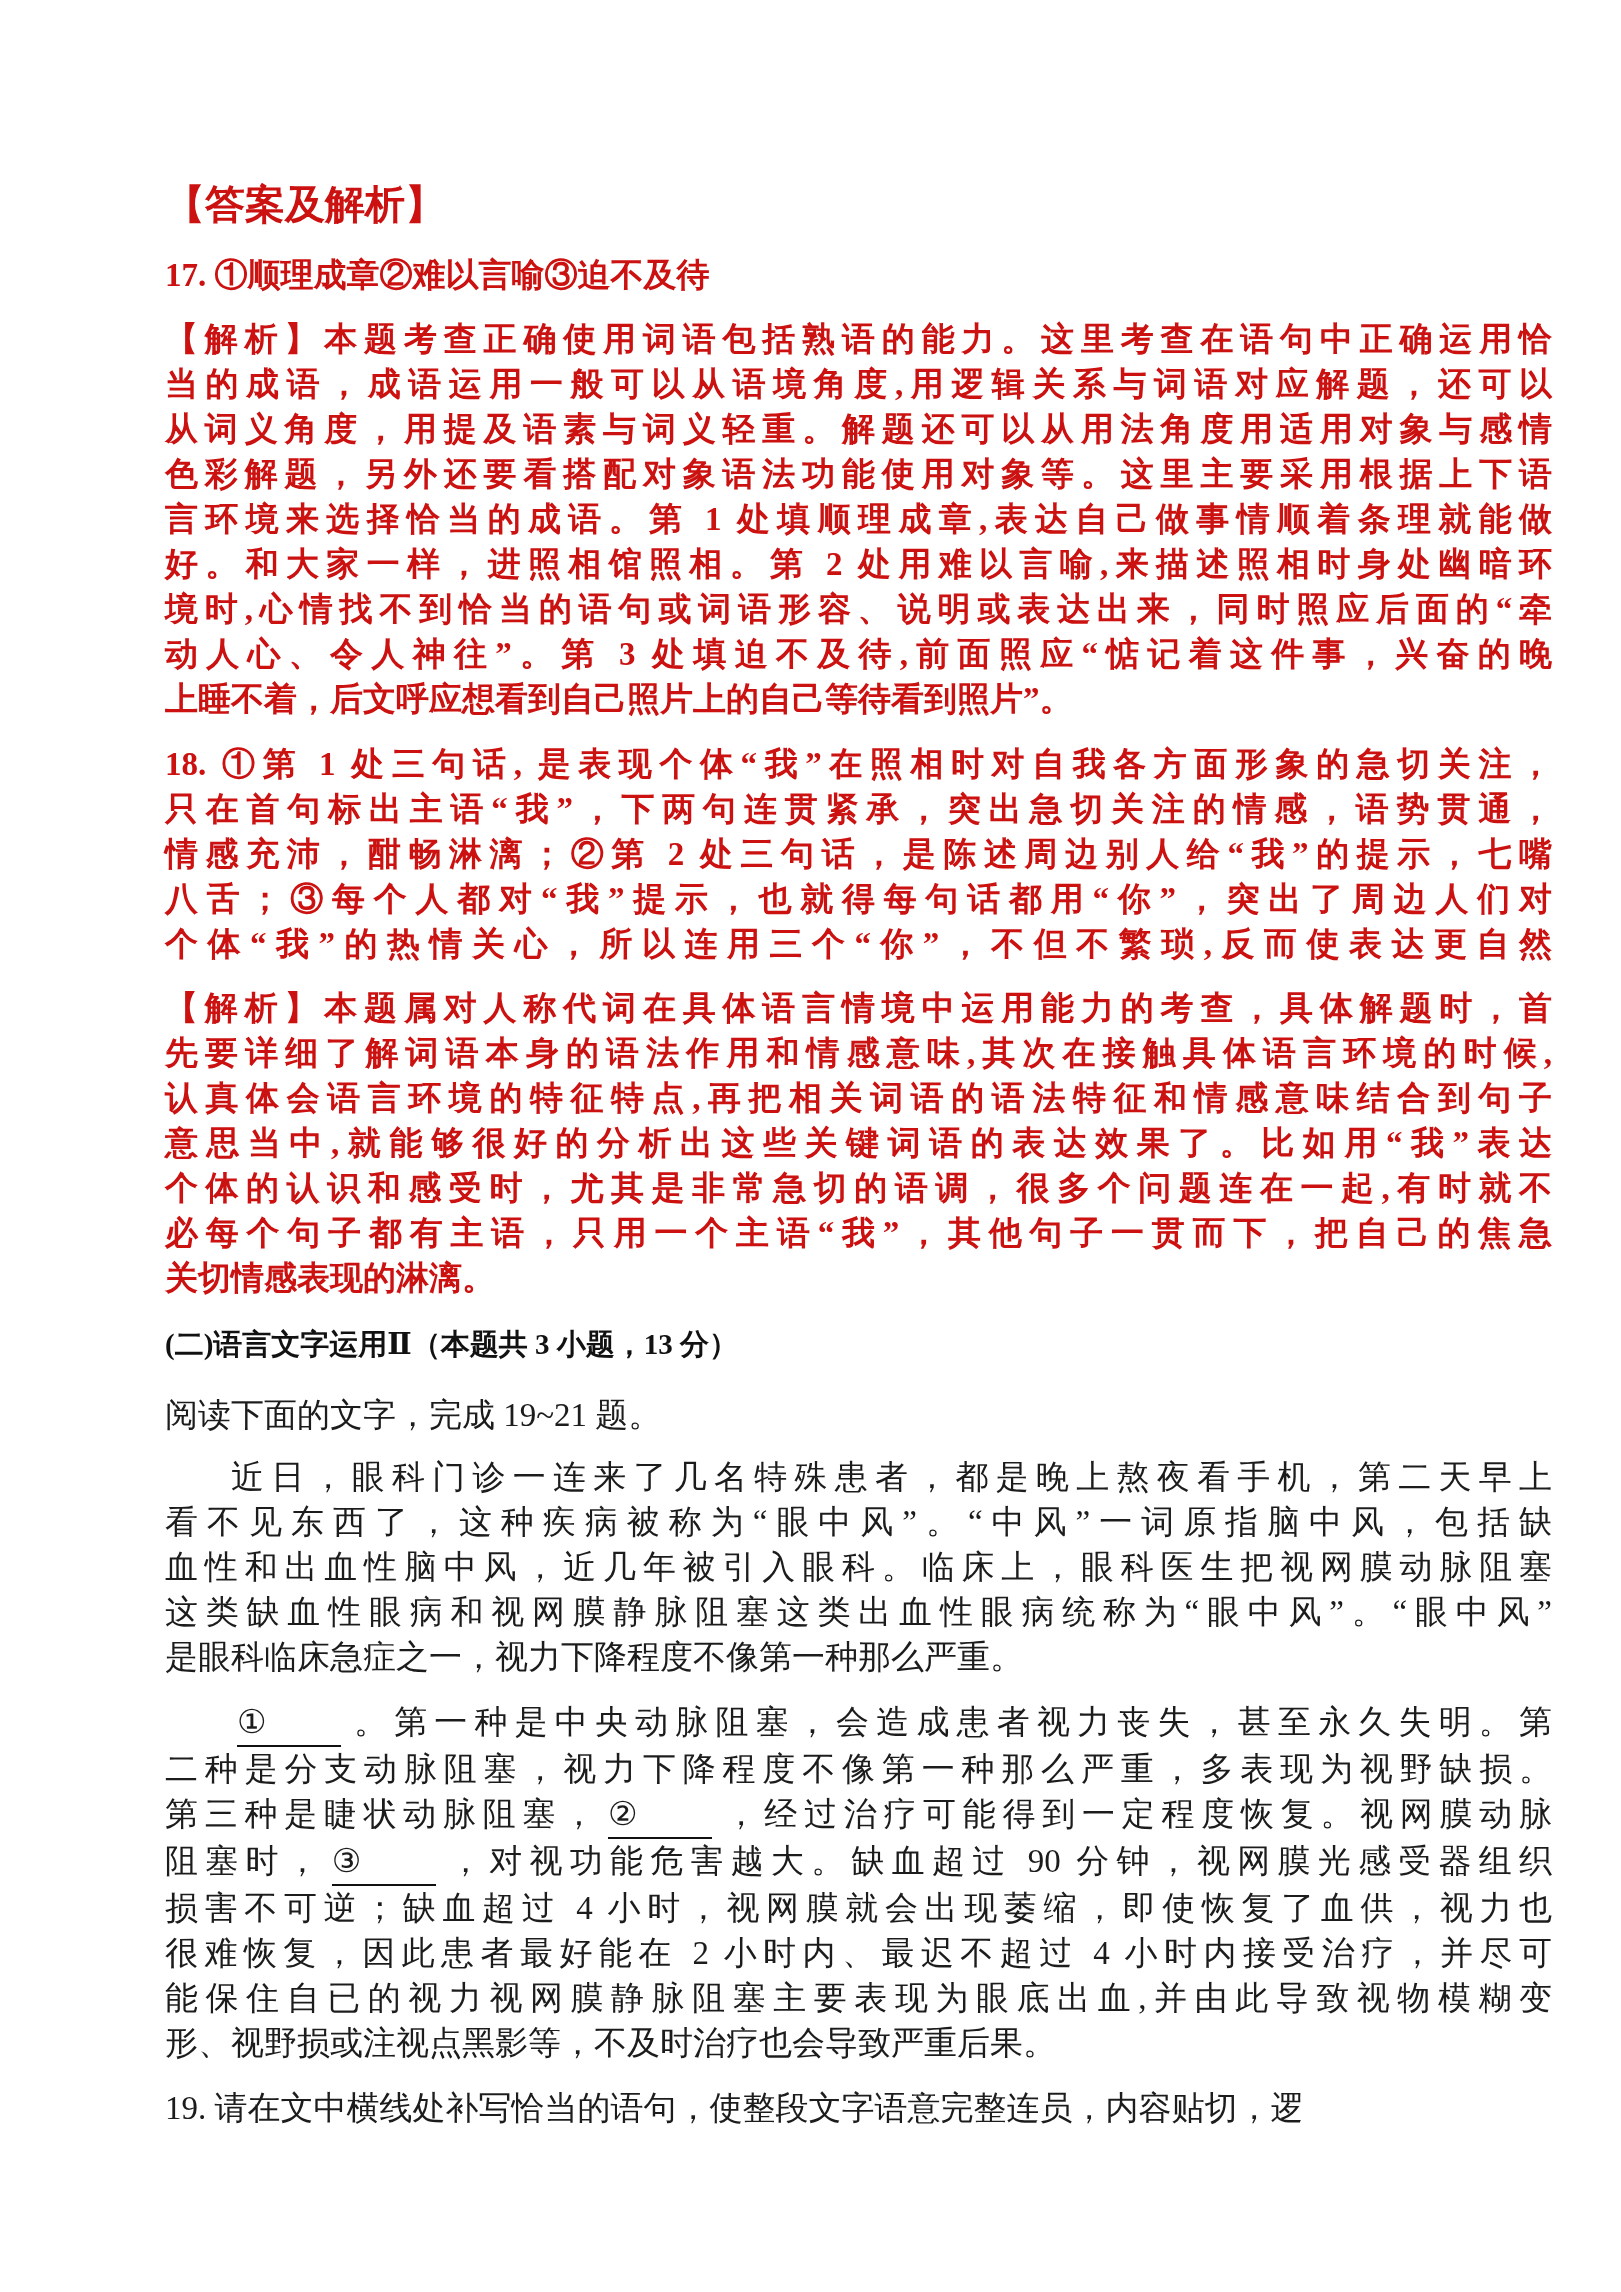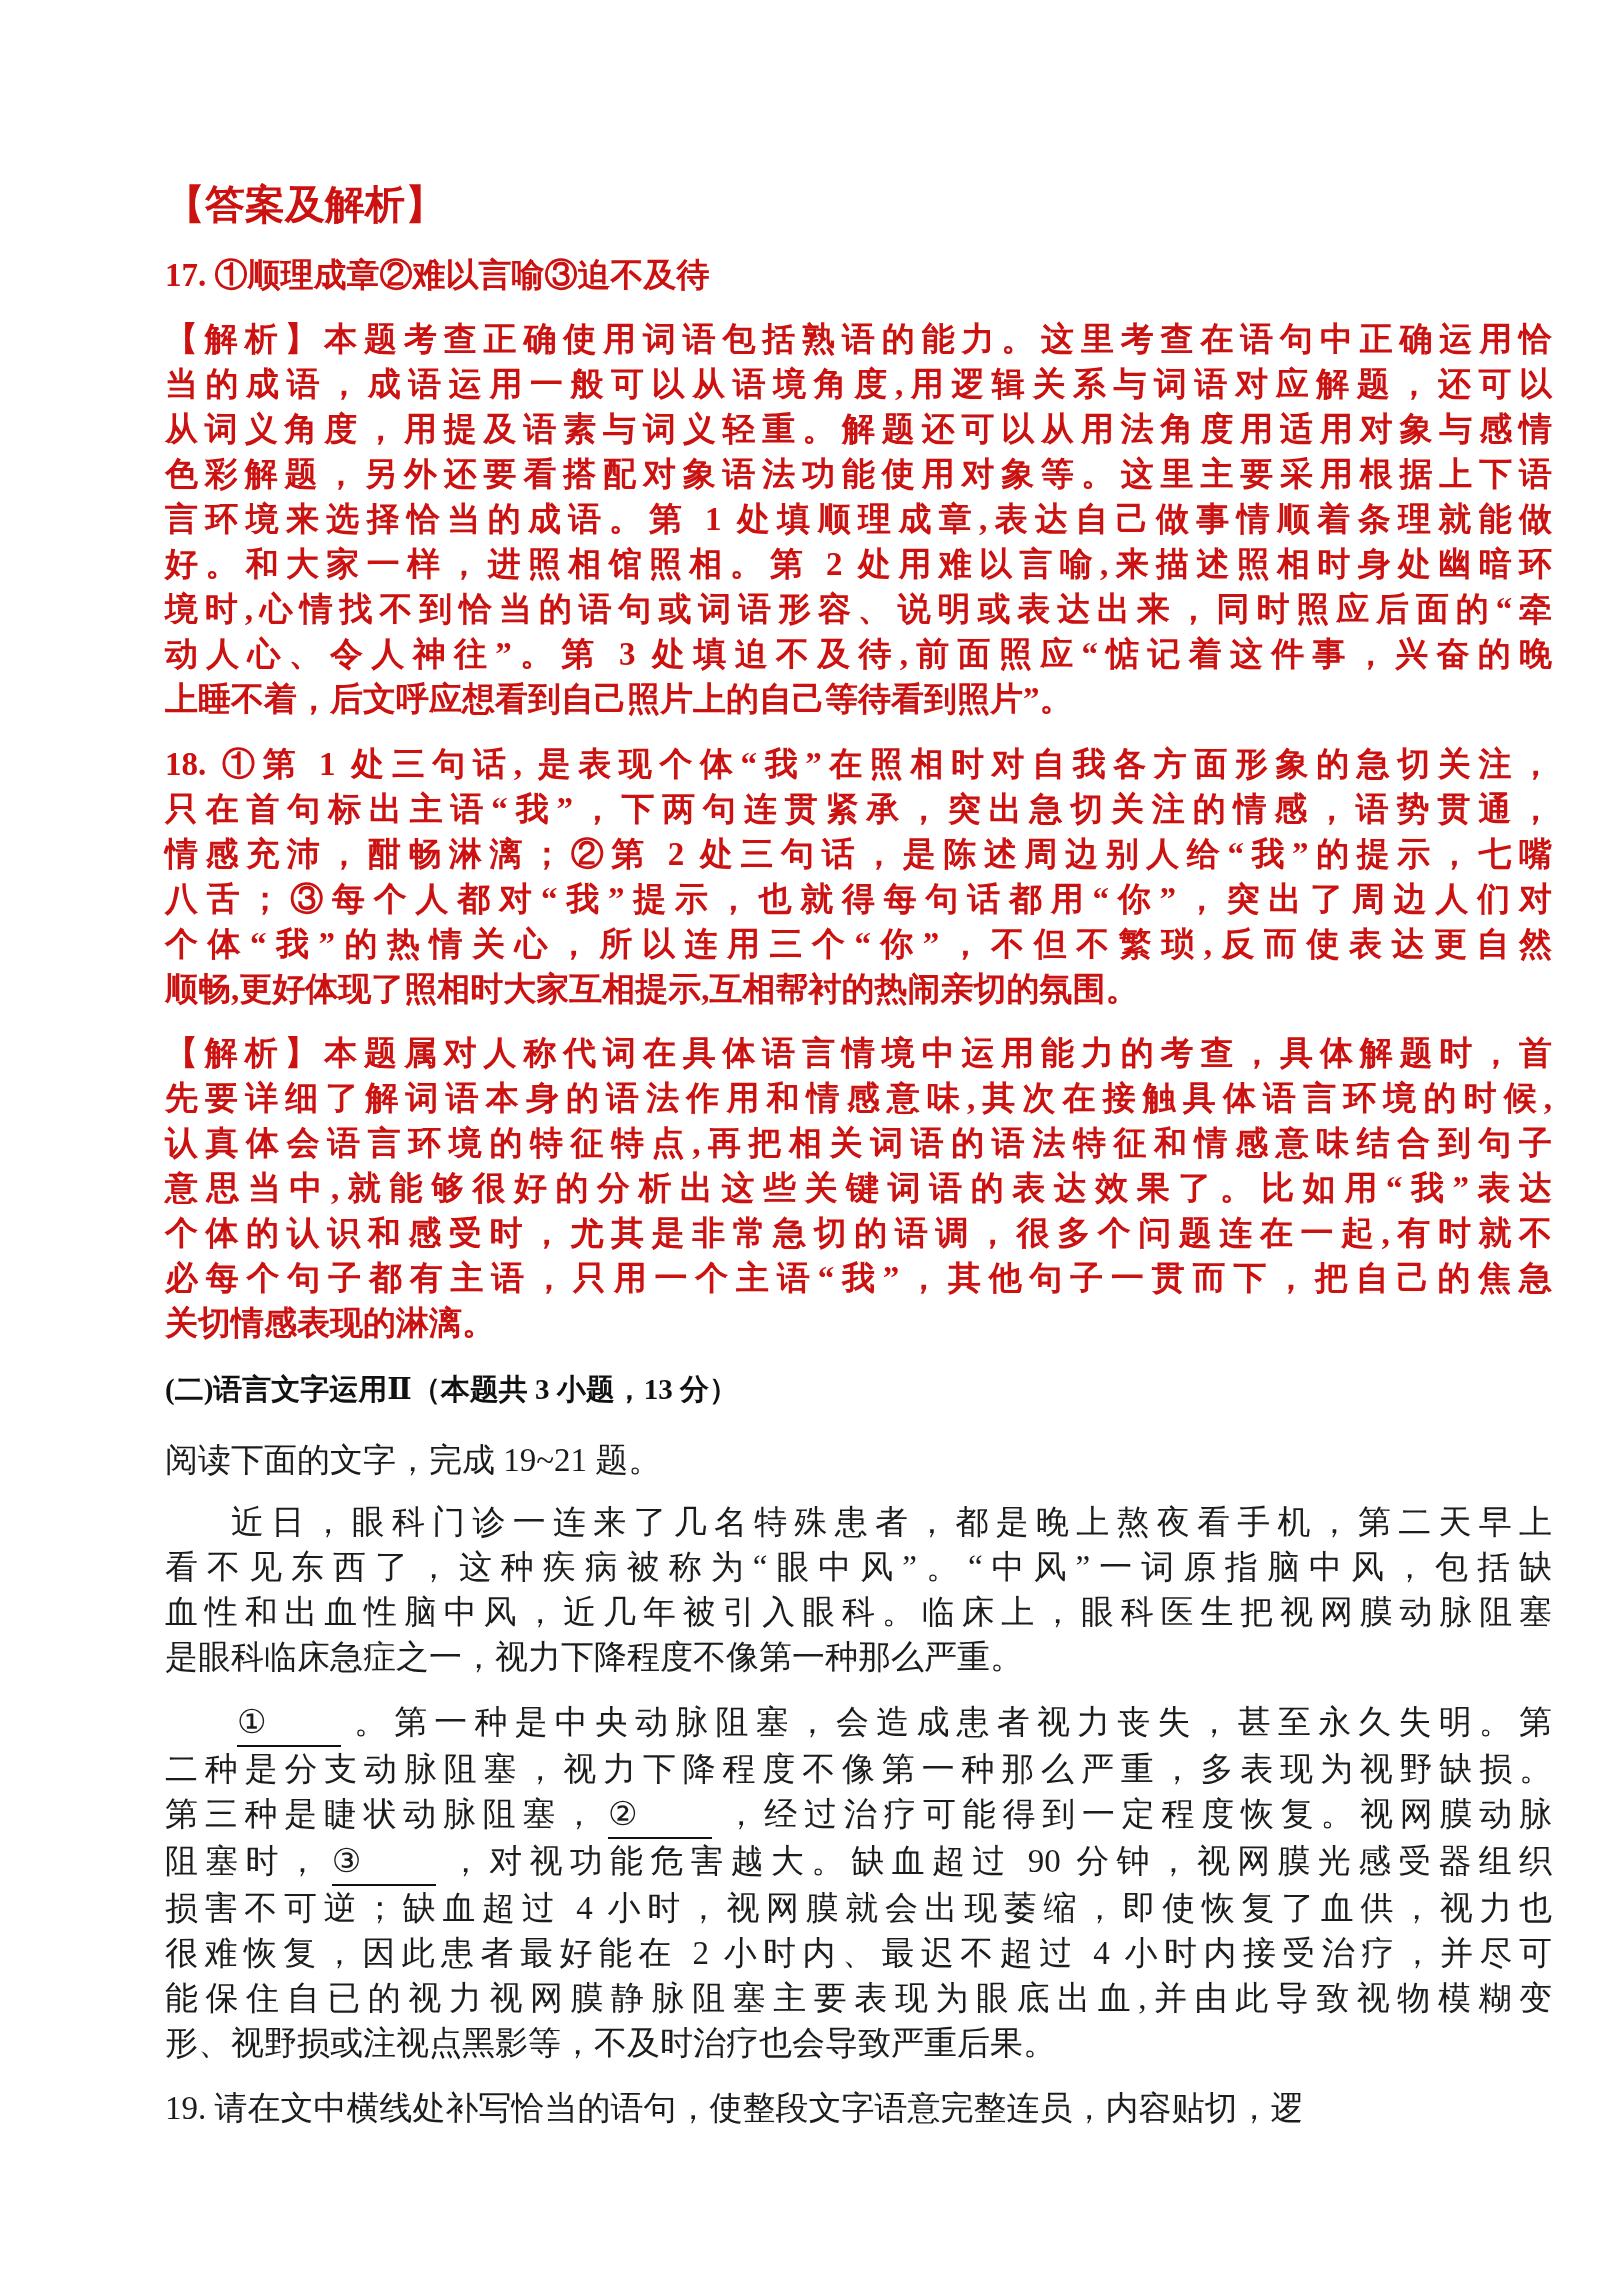--- a/index.html
+++ b/index.html
@@ -76,41 +76,41 @@
       <div class="tline">动人心、令人神往”。第 3 处填迫不及待,前面照应“惦记着这件事，兴奋的晚</div>
       <div class="tline last">上睡不着，后文呼应想看到自己照片上的自己等待看到照片”。</div>
     </section>
 
   <section class="para red">
       <div class="tline">18. ①第 1 处三句话, 是表现个体“我”在照相时对自我各方面形象的急切关注，</div>
       <div class="tline">只在首句标出主语“我”，下两句连贯紧承，突出急切关注的情感，语势贯通，</div>
       <div class="tline">情感充沛，酣畅淋漓；②第 2 处三句话，是陈述周边别人给“我”的提示，七嘴</div>
       <div class="tline">八舌；③每个人都对“我”提示，也就得每句话都用“你”，突出了周边人们对</div>
       <div class="tline">个体“我”的热情关心，所以连用三个“你”，不但不繁琐,反而使表达更自然</div>
-      <div class="tline last">顺畅,更好体现了照相时大家互相提示,互相帮衬的热闹亲切的氛围。</div>
     </section>
 
   <section class="para red">
       <div class="tline">【解析】本题属对人称代词在具体语言情境中运用能力的考查，具体解题时，首</div>
       <div class="tline">先要详细了解词语本身的语法作用和情感意味,其次在接触具体语言环境的时候,</div>
       <div class="tline">认真体会语言环境的特征特点,再把相关词语的语法特征和情感意味结合到句子</div>
       <div class="tline">意思当中,就能够很好的分析出这些关键词语的表达效果了。比如用“我”表达</div>
       <div class="tline">个体的认识和感受时，尤其是非常急切的语调，很多个问题连在一起,有时就不</div>
       <div class="tline">必每个句子都有主语，只用一个主语“我”，其他句子一贯而下，把自己的焦急</div>
       <div class="tline last">关切情感表现的淋漓。</div>
     </section>
 
   <h2 class="section-heading">(二)语言文字运用Ⅱ（本题共 3 小题，13 分）</h2>
 
   <p class="intro">阅读下面的文字，完成 19~21 题。</p>
 
   <section class="para indent">
       <div class="tline">近日，眼科门诊一连来了几名特殊患者，都是晚上熬夜看手机，第二天早上</div>
       <div class="tline">看不见东西了，这种疾病被称为“眼中风”。“中风”一词原指脑中风，包括缺</div>
       <div class="tline">血性和出血性脑中风，近几年被引入眼科。临床上，眼科医生把视网膜动脉阻塞</div>
+      <div class="tline">这类缺血性眼病和视网膜静脉阻塞这类出血性眼病统称为“眼中风”。“眼中风”</div>
       <div class="tline last">是眼科临床急症之一，视力下降程度不像第一种那么严重。</div>
     </section>
 
   <section class="para indent">
       <div class="tline"><span class="blank">①</span><span>。第一种是中央动脉阻塞，会造成患者视力丧失，甚至永久失明。第</span></div>
       <div class="tline">二种是分支动脉阻塞，视力下降程度不像第一种那么严重，多表现为视野缺损。</div>
       <div class="tline"><span>第三种是睫状动脉阻塞，</span><span class="blank">②</span><span>，经过治疗可能得到一定程度恢复。视网膜动脉</span></div>
       <div class="tline"><span>阻塞时，</span><span class="blank">③</span><span>，对视功能危害越大。缺血超过 90 分钟，视网膜光感受器组织</span></div>
       <div class="tline">损害不可逆；缺血超过 4 小时，视网膜就会出现萎缩，即使恢复了血供，视力也</div>
       <div class="tline">很难恢复，因此患者最好能在 2 小时内、最迟不超过 4 小时内接受治疗，并尽可</div>

